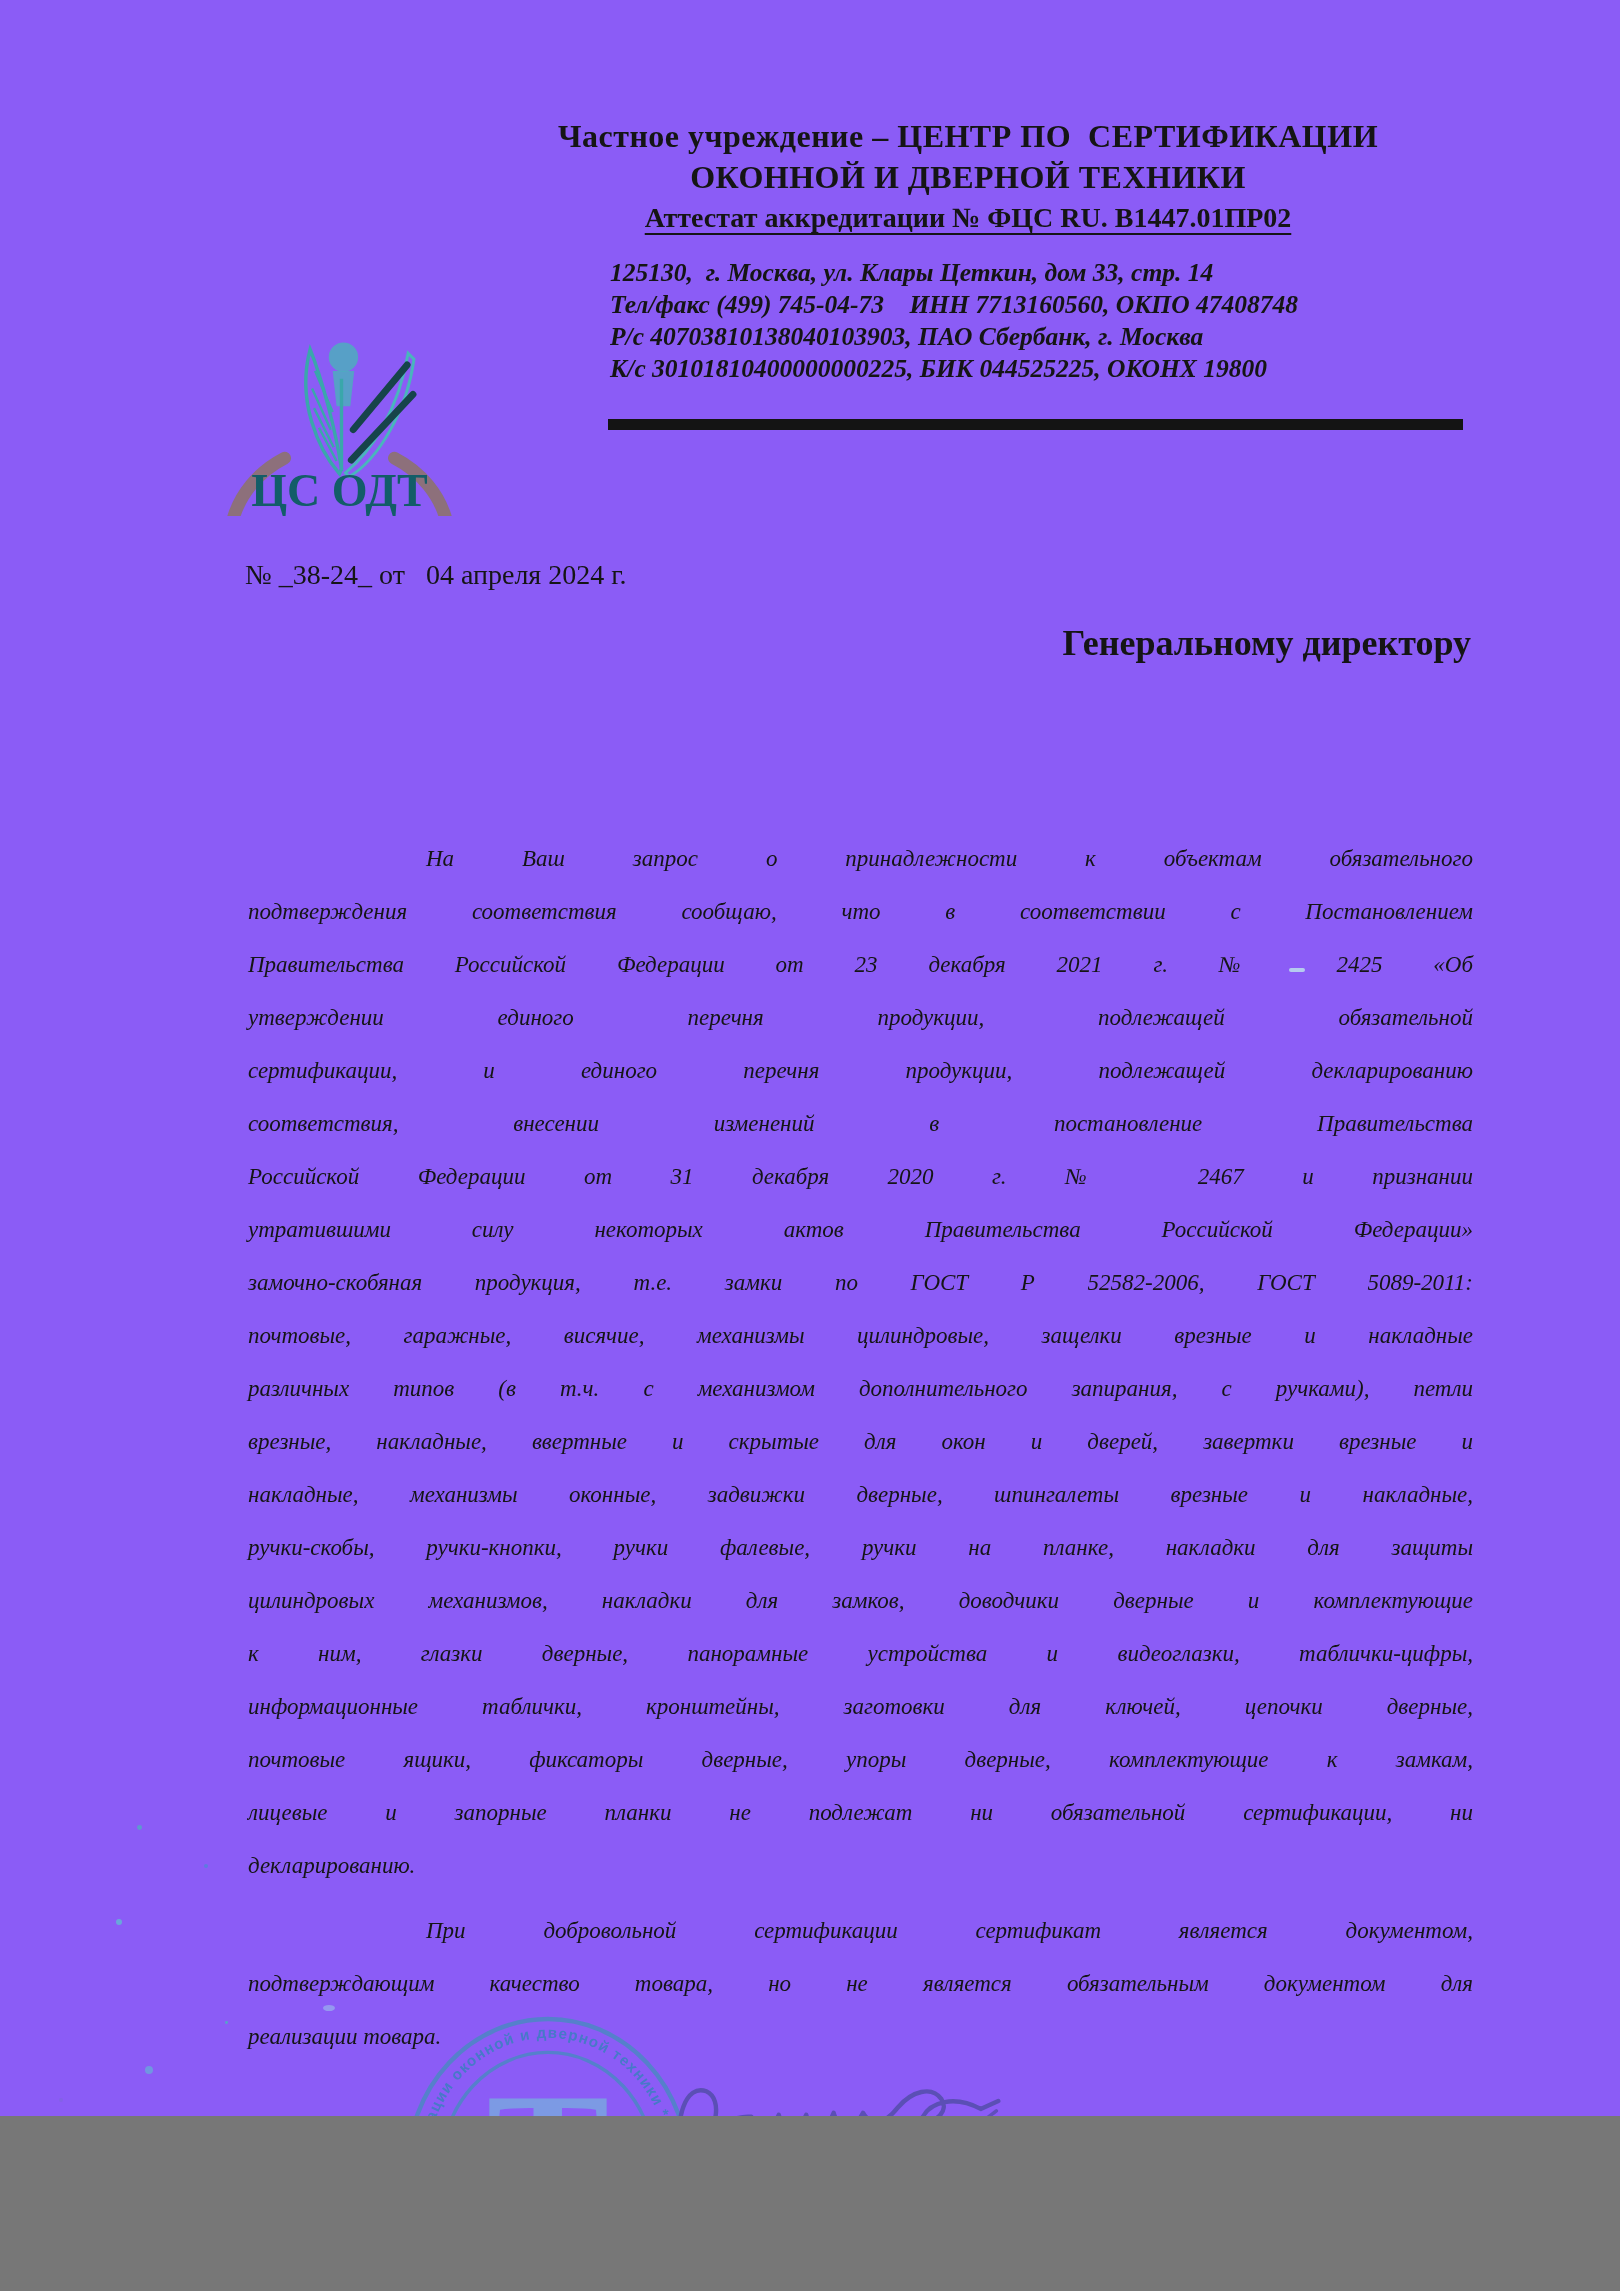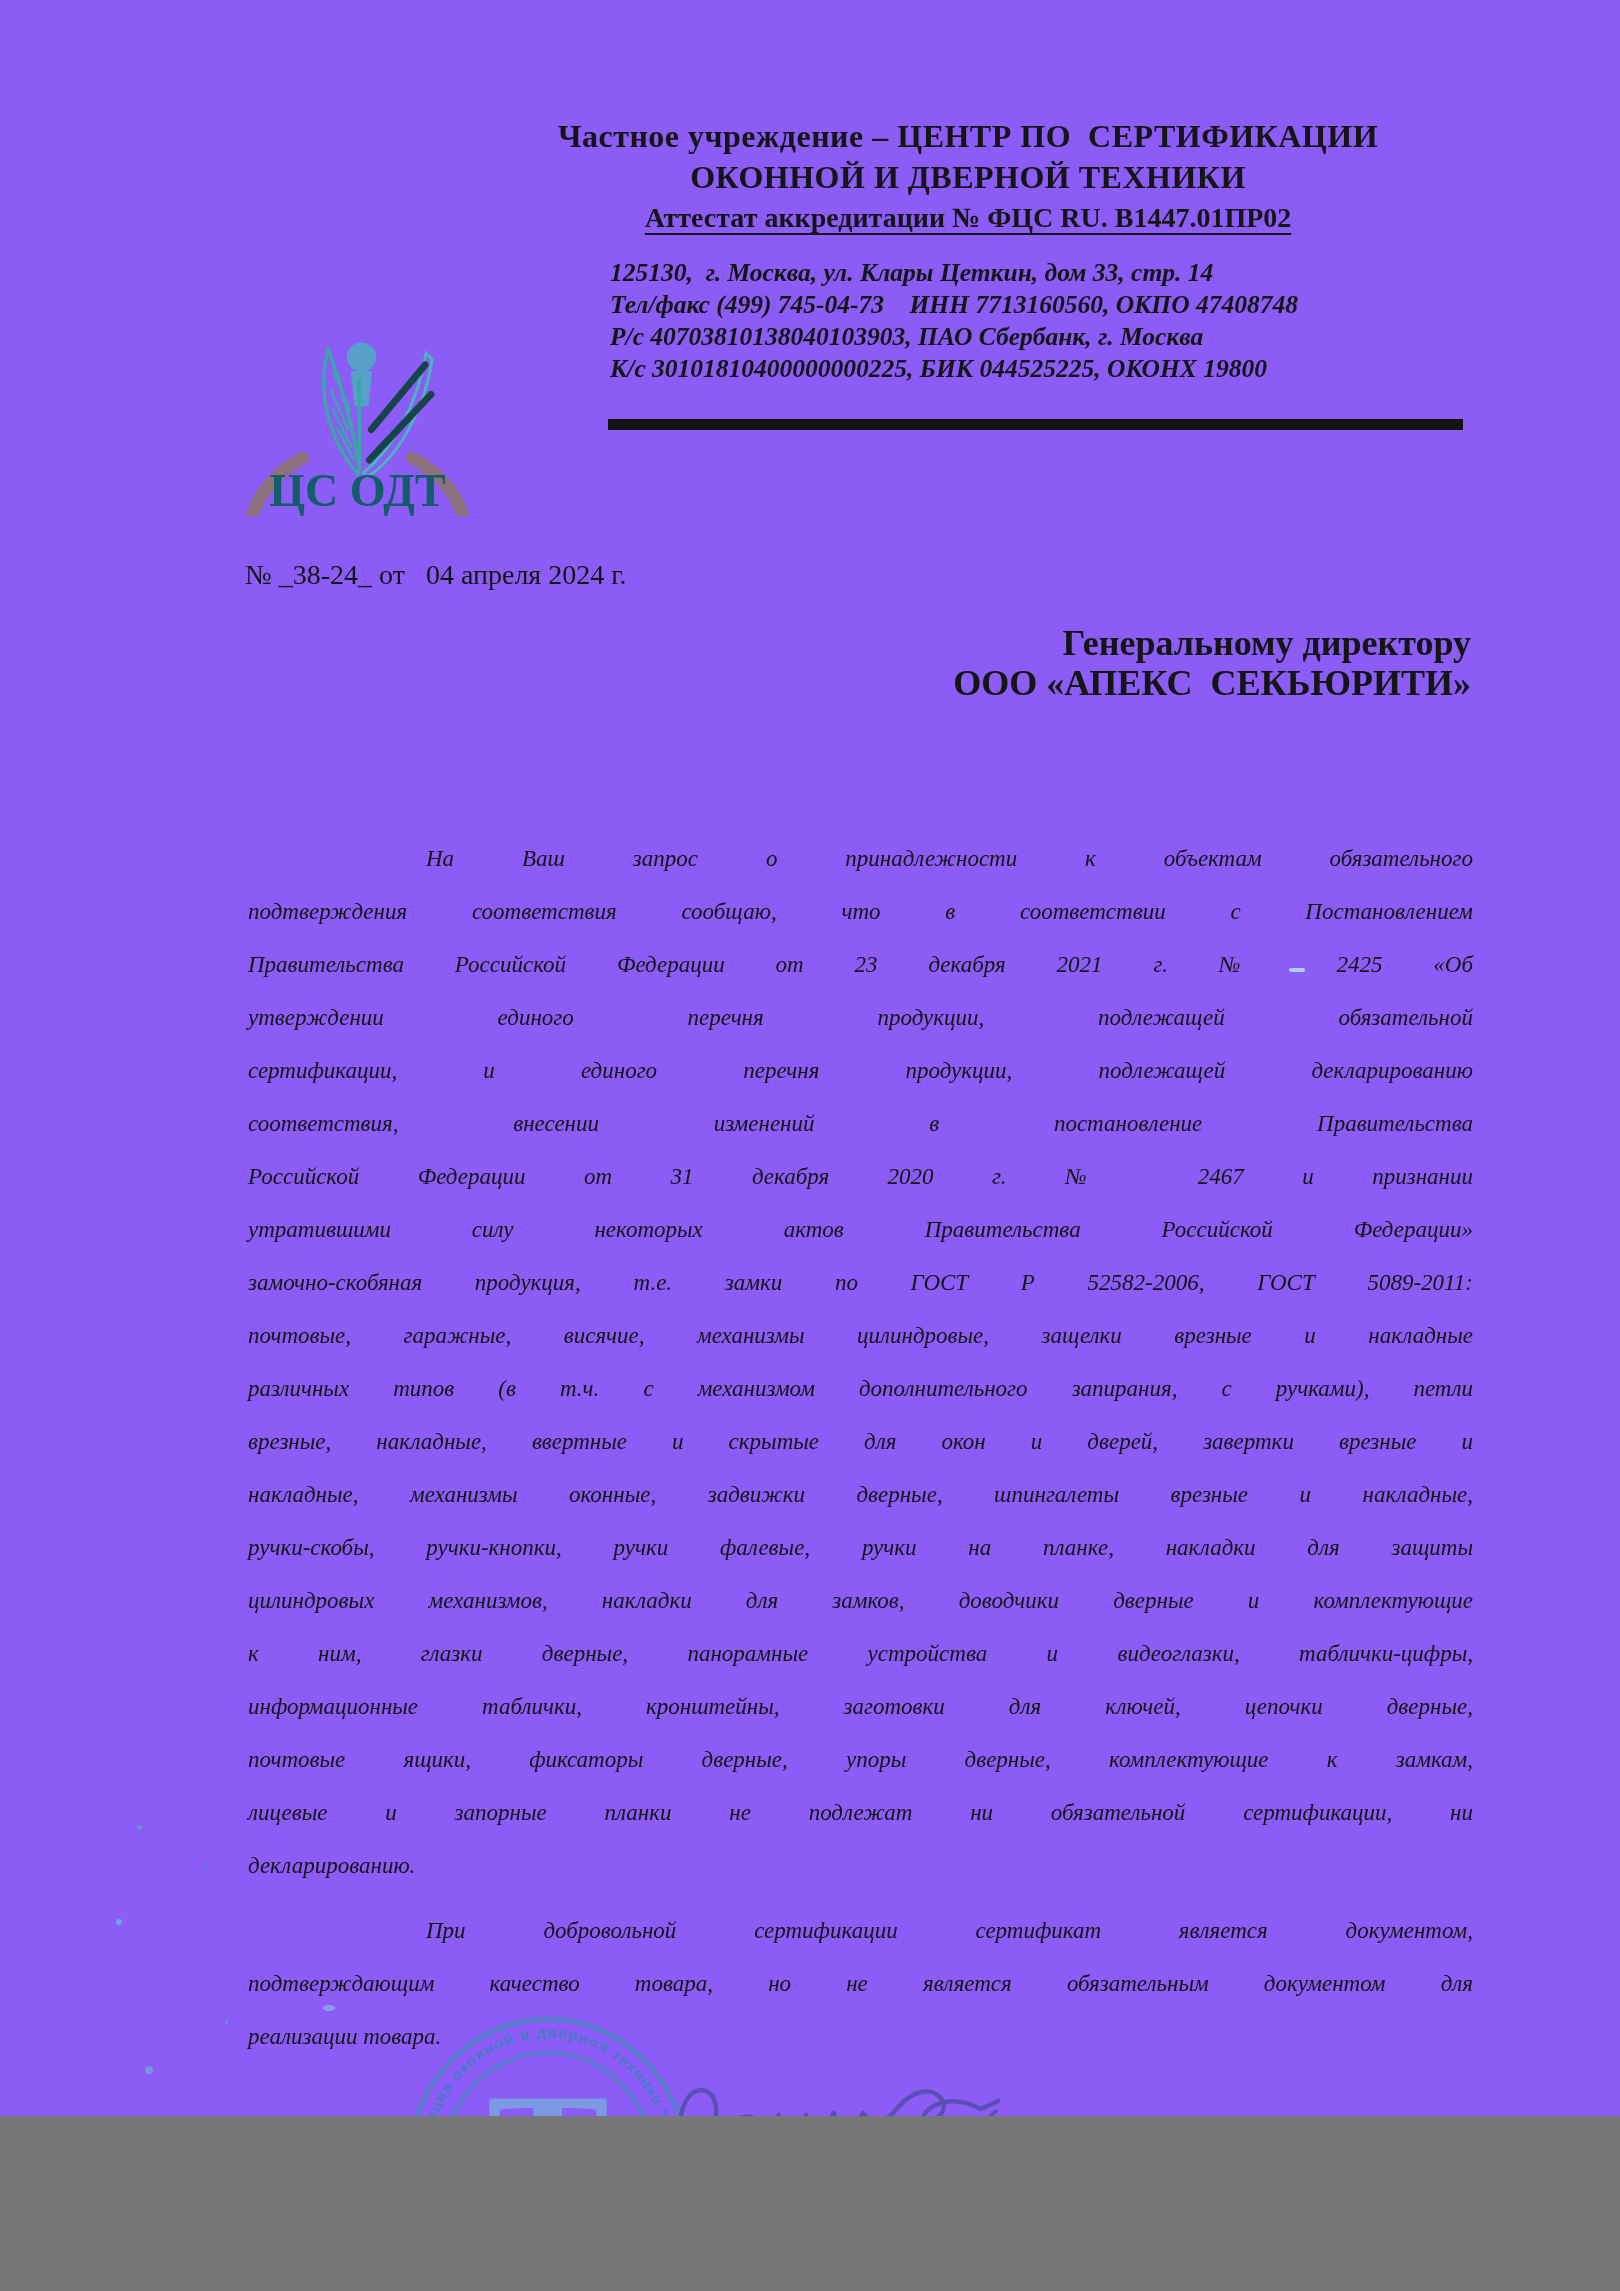--- a/index.html
+++ b/index.html
@@ -16,21 +16,21 @@
   .org-header{position:absolute;left:446px;top:116px;width:1044px;text-align:center;}
   .org-line1{font-size:32px;font-weight:bold;white-space:pre;letter-spacing:0.5px;line-height:41px;}
   .org-line2{font-size:32px;font-weight:bold;white-space:pre;letter-spacing:0.5px;line-height:41px;}
   .org-accred{font-size:28px;font-weight:bold;white-space:pre;line-height:39px;
               text-decoration:underline;text-underline-offset:5.9px;text-decoration-thickness:2px;}
   .address-block{position:absolute;left:610px;top:257px;width:872px;
                  font-size:25.5px;font-weight:bold;font-style:italic;line-height:32px;}
   .addr-line{white-space:pre;}
   .rule{position:absolute;left:608px;top:419px;width:855px;height:10.8px;background:#141414;}
   
-  .logo{position:absolute;left:238px;top:263px;width:242px;height:253px;}
+  .logo{position:absolute;left:220px;top:263px;width:242px;height:253px;}
   
   .ref-line{position:absolute;left:245px;top:559px;font-size:28px;white-space:pre;}
   .recipient{position:absolute;right:149px;top:623px;text-align:right;
              font-size:36px;font-weight:bold;line-height:40px;}
   .recip-line{white-space:pre;}
   
   .letter-body{position:absolute;left:248px;top:832px;width:1225px;font-size:23px;font-style:italic;}
   .body-par{margin:0;}
   .body-par + .body-par{margin-top:11.8px;}
   .body-line{line-height:53px;text-align:justify;text-align-last:justify;-moz-text-align-last:justify;}
@@ -81,21 +81,20 @@
       <path d="M134,201 L197,134" stroke="#16444a" stroke-width="7" stroke-linecap="round"></path>
 
       <text x="122" y="248" text-anchor="middle" font-family="Liberation Serif, serif" font-size="47" font-weight="bold" fill="#135d68">ЦС ОДТ</text>
     </svg>
   </div>
 
   <div class="ref-line">№ _38-24_ от   04 апреля 2024 г.</div>
 
   <div class="recipient">
       <div class="recip-line first">Генеральному директору</div>
-      <div class="recip-line">ООО «АПЕКС  СЕКЬЮРИТИ»</div>
     </div>
 
   <div class="letter-body">
     <div class="body-par">
         <div class="body-line first">На Ваш запрос о принадлежности к объектам обязательного</div>
         <div class="body-line">подтверждения соответствия сообщаю, что в соответствии с Постановлением</div>
         <div class="body-line">Правительства Российской Федерации от 23 декабря 2021 г. № 2425 «Об</div>
         <div class="body-line">утверждении единого перечня продукции, подлежащей обязательной</div>
         <div class="body-line">сертификации, и единого перечня продукции, подлежащей декларированию</div>
         <div class="body-line">соответствия, внесении изменений в постановление Правительства</div>

